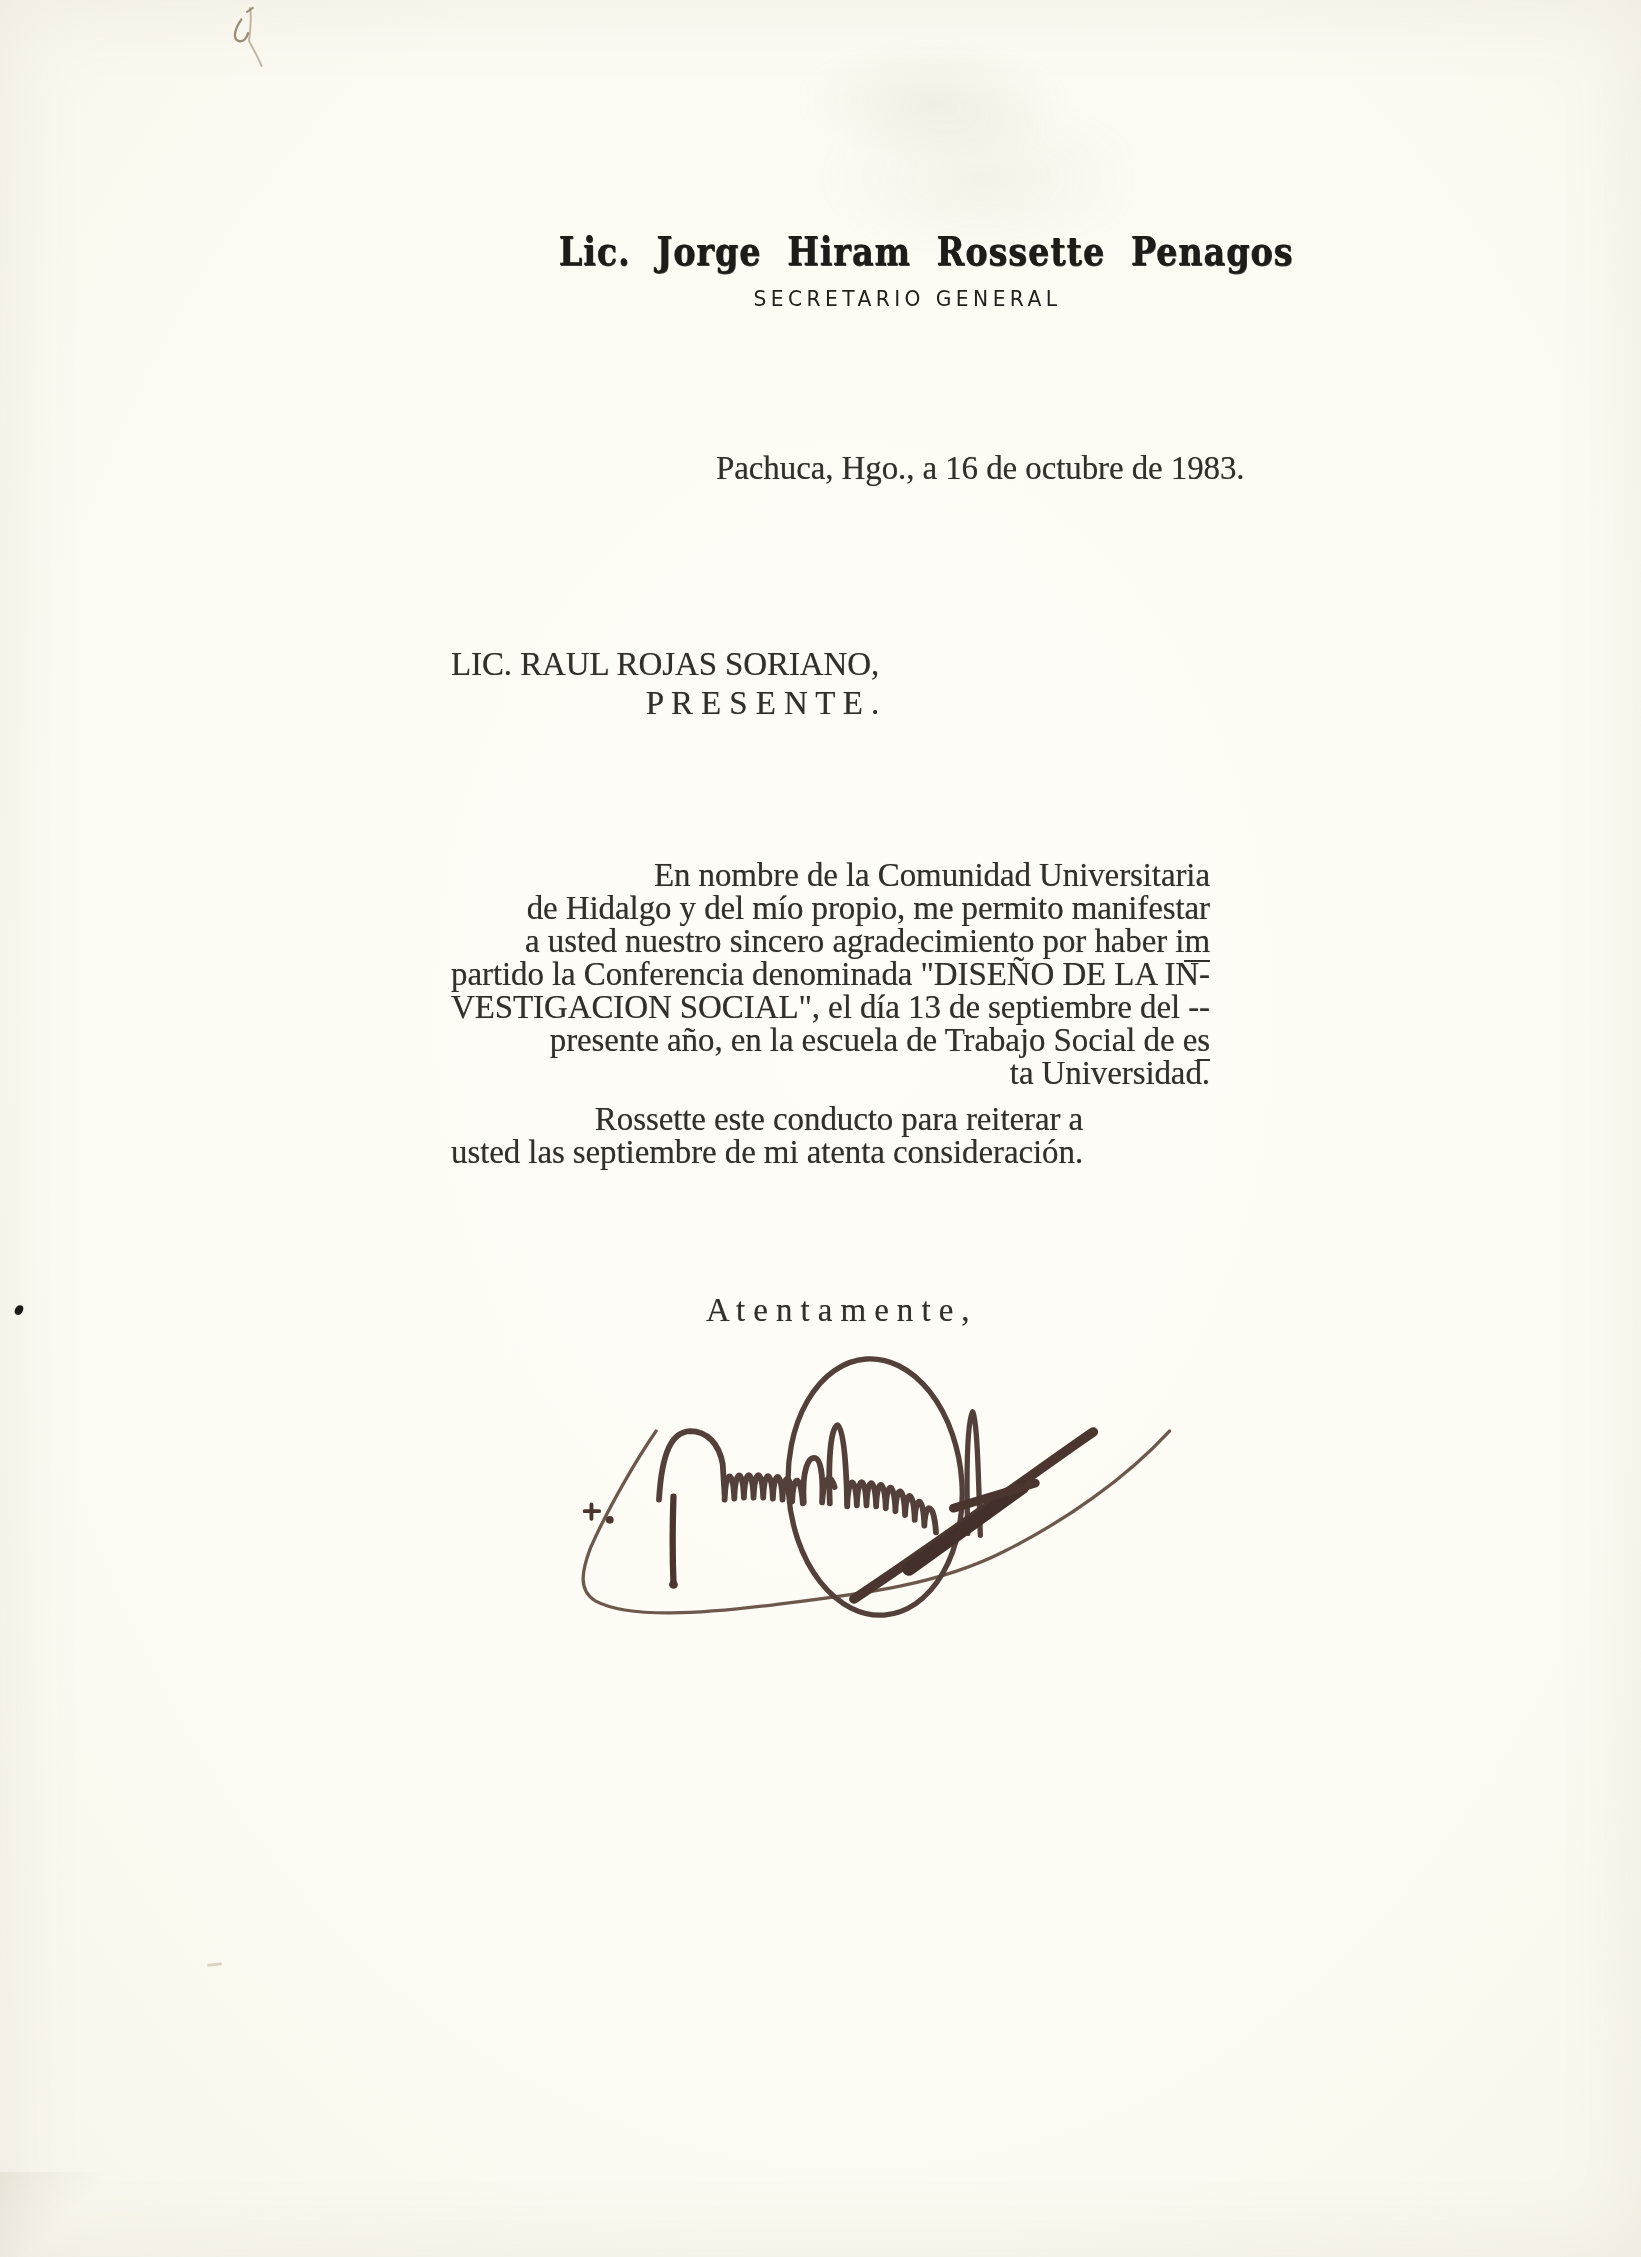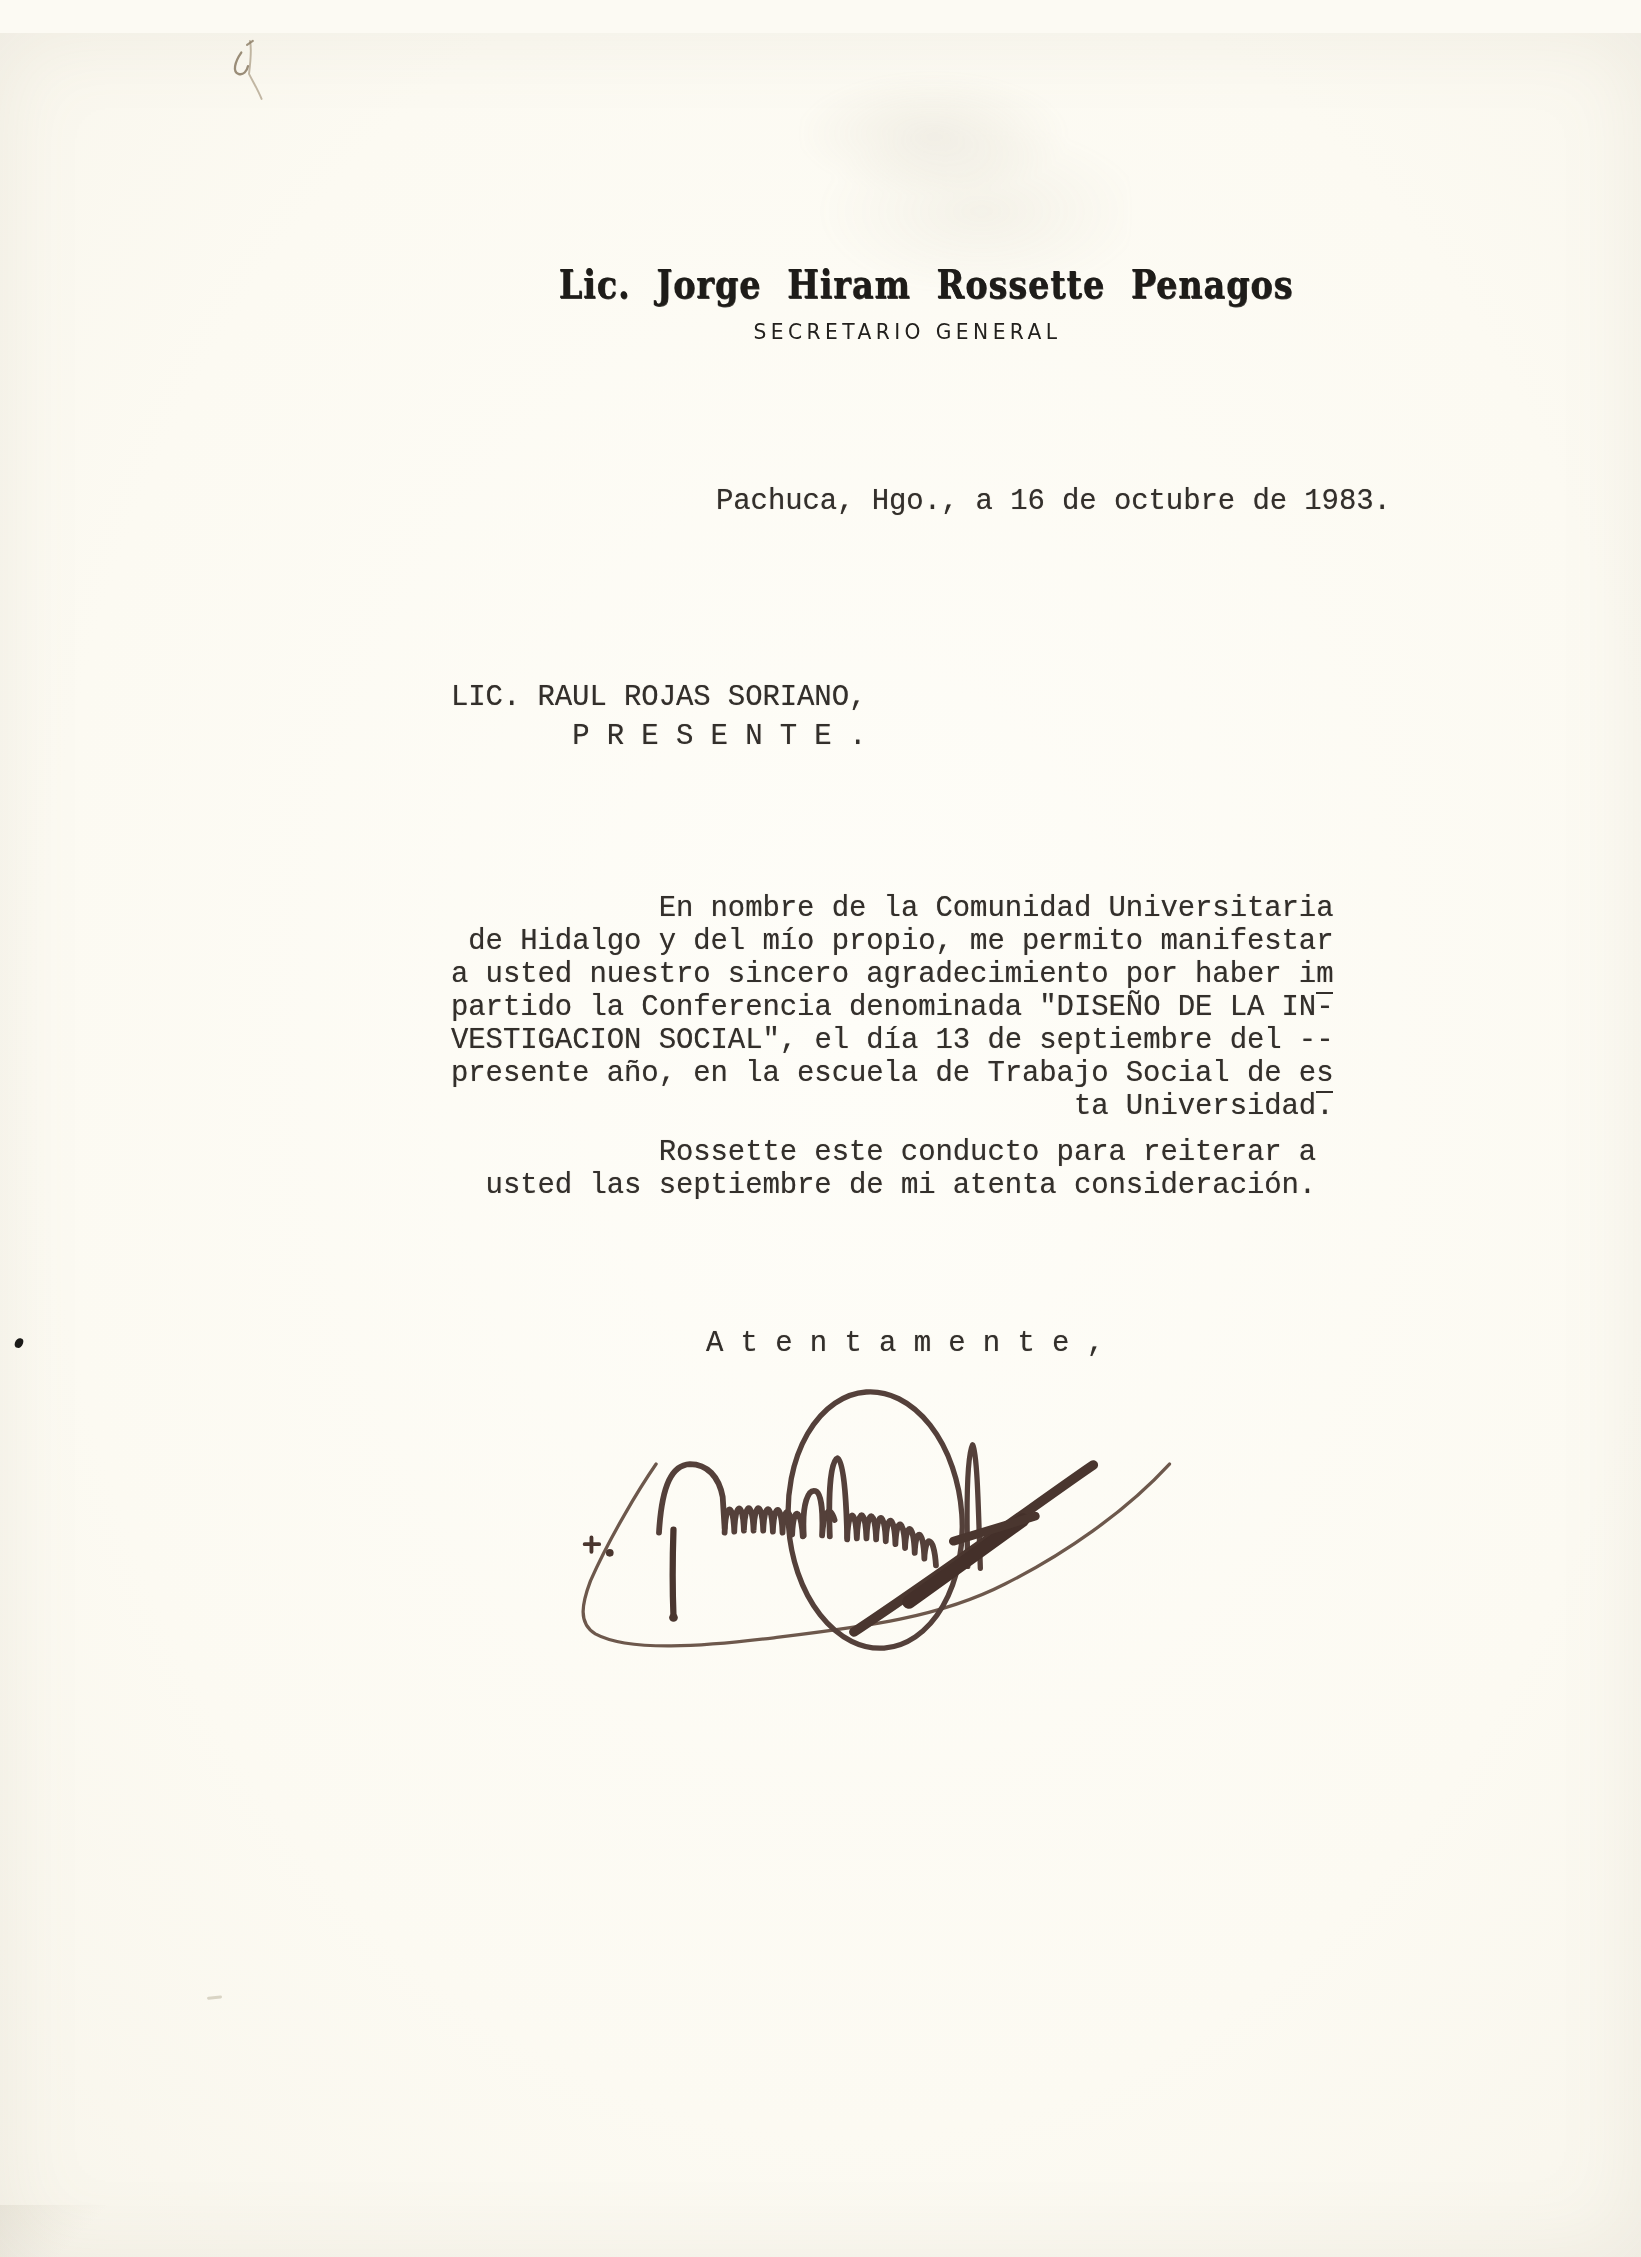--- a/index.html
+++ b/index.html
@@ -8,21 +8,20 @@
     background:#fcfaf3;
     position:relative;
     overflow:hidden;
     font-family:"DejaVu Sans Mono", monospace;
   }
   #page{
     position:absolute;inset:0;
     background:
       radial-gradient(ellipse 1352px 1834px at 52% 45%, #fefdf8 0%, #fcfaf2 60%, #f7f4ea 100%);
     box-shadow: inset 0 0 87px rgba(140,130,105,0.10);
-    margin-top: 33px;
   }
   
   .ghost{
     position:absolute;left:801px;top:34px;width:328px;height:222px;
     background:
       radial-gradient(ellipse 60% 40% at 40% 30%, rgba(150,140,115,0.10), transparent 70%),
       radial-gradient(ellipse 70% 55% at 55% 65%, rgba(150,140,115,0.08), transparent 72%);
     filter: blur(3.9px);
     pointer-events:none;
   }
@@ -46,22 +45,22 @@
     font-family:"DejaVu Sans", sans-serif;
     font-size:22px;
     letter-spacing:4.8px;
     color:#23211e;
     transform:scaleX(0.92);
     transform-origin:50% 50%;
     white-space:nowrap;
   }
   .tw{  
     position:absolute;
-    font-family:Liberation Mono, monospace;
-    font-size:29px;
+    font-family:Liberation Serif, serif;
+    font-size:33px;
     letter-spacing:-0.1px;
     color:#332f2b;
     text-shadow:0 0 0.7px rgba(40,36,32,0.55);
     white-space:pre;
   }
   .tw .line{display:block;text-align:right;}
   .dateline{left:716px;top:449px;line-height:39px;}
   .recipient{left:451px;top:645px;line-height:39px;}
   .para{left:451px;line-height:33px;}
   .para1{top:859px;}

